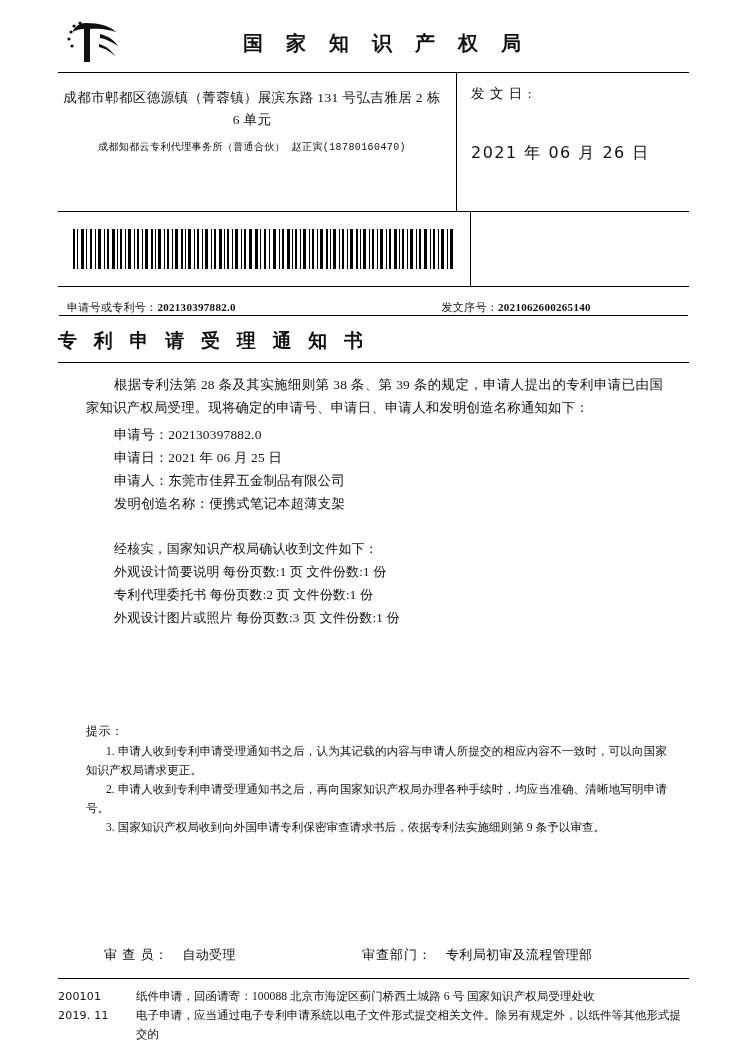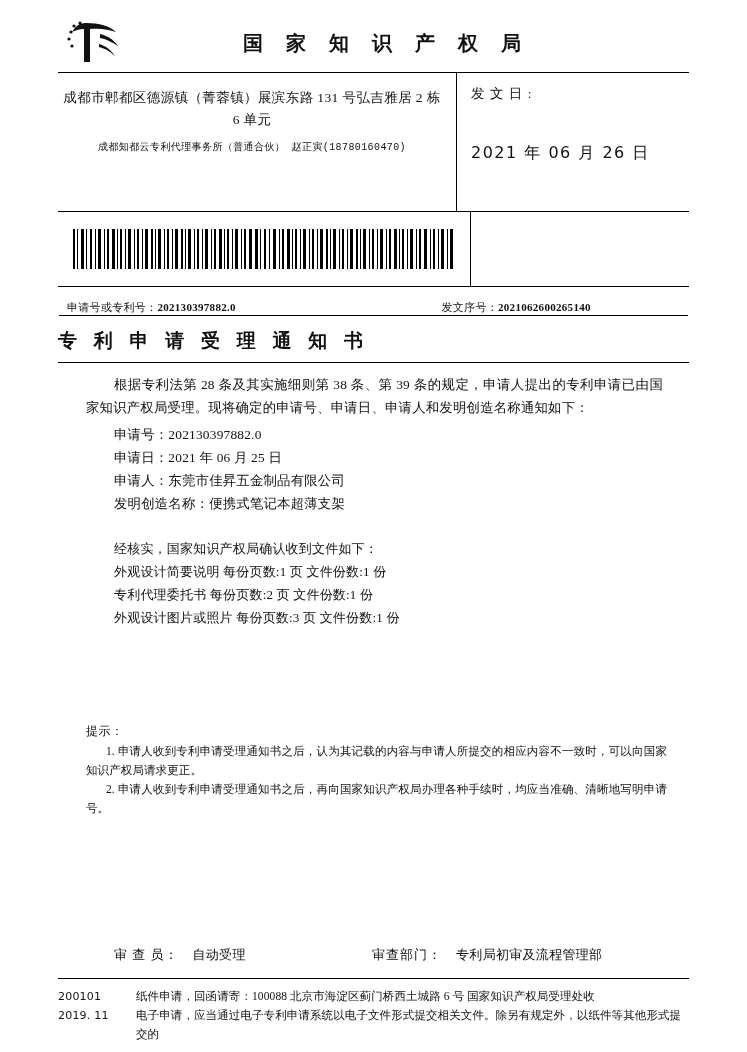--- a/index.html
+++ b/index.html
@@ -200,21 +200,21 @@
   }
   .note-item {
     font-size: 11.5px;
     line-height: 19px;
     text-indent: 20px;
     text-align: justify;
     letter-spacing: 0.1px;
   }
   .signrow {
     position: absolute;
-    left: 16px;
+    left: 6px;
     bottom: 14px;
     width: 100%;
     box-sizing: border-box;
     display: flex;
     font-size: 13px;
     padding: 0 30px 0 40px;
   }
   .signrow .s1 { flex: 0 0 46%; letter-spacing: 1px; }
   .signrow .s2 { flex: 1 1 auto; letter-spacing: 1px; }
   .sign-val { margin-left: 14px; letter-spacing: 0.3px; }
@@ -402,20 +402,21 @@
       <div>经核实，国家知识产权局确认收到文件如下：</div>
       <div>外观设计简要说明 每份页数:1 页 文件份数:1 份</div>
       <div>专利代理委托书 每份页数:2 页 文件份数:1 份</div>
       <div>外观设计图片或照片 每份页数:3 页 文件份数:1 份</div>
     </div>
 
     <div class="notes">
       <div class="notes-title">提示：</div>
       <div class="note-item">1. 申请人收到专利申请受理通知书之后，认为其记载的内容与申请人所提交的相应内容不一致时，可以向国家知识产权局请求更正。</div>
       <div class="note-item">2. 申请人收到专利申请受理通知书之后，再向国家知识产权局办理各种手续时，均应当准确、清晰地写明申请号。</div>
+      <div class="note-item">3. 国家知识产权局收到向外国申请专利保密审查请求书后，依据专利法实施细则第 9 条予以审查。</div>
     </div>
 
     <div class="signrow">
       <div class="s1">
         <span>审 查 员：</span><span class="sign-val">自动受理</span>
       </div>
       <div class="s2">
         <span>审查部门：</span><span class="sign-val">专利局初审及流程管理部</span>
       </div>
     </div>

